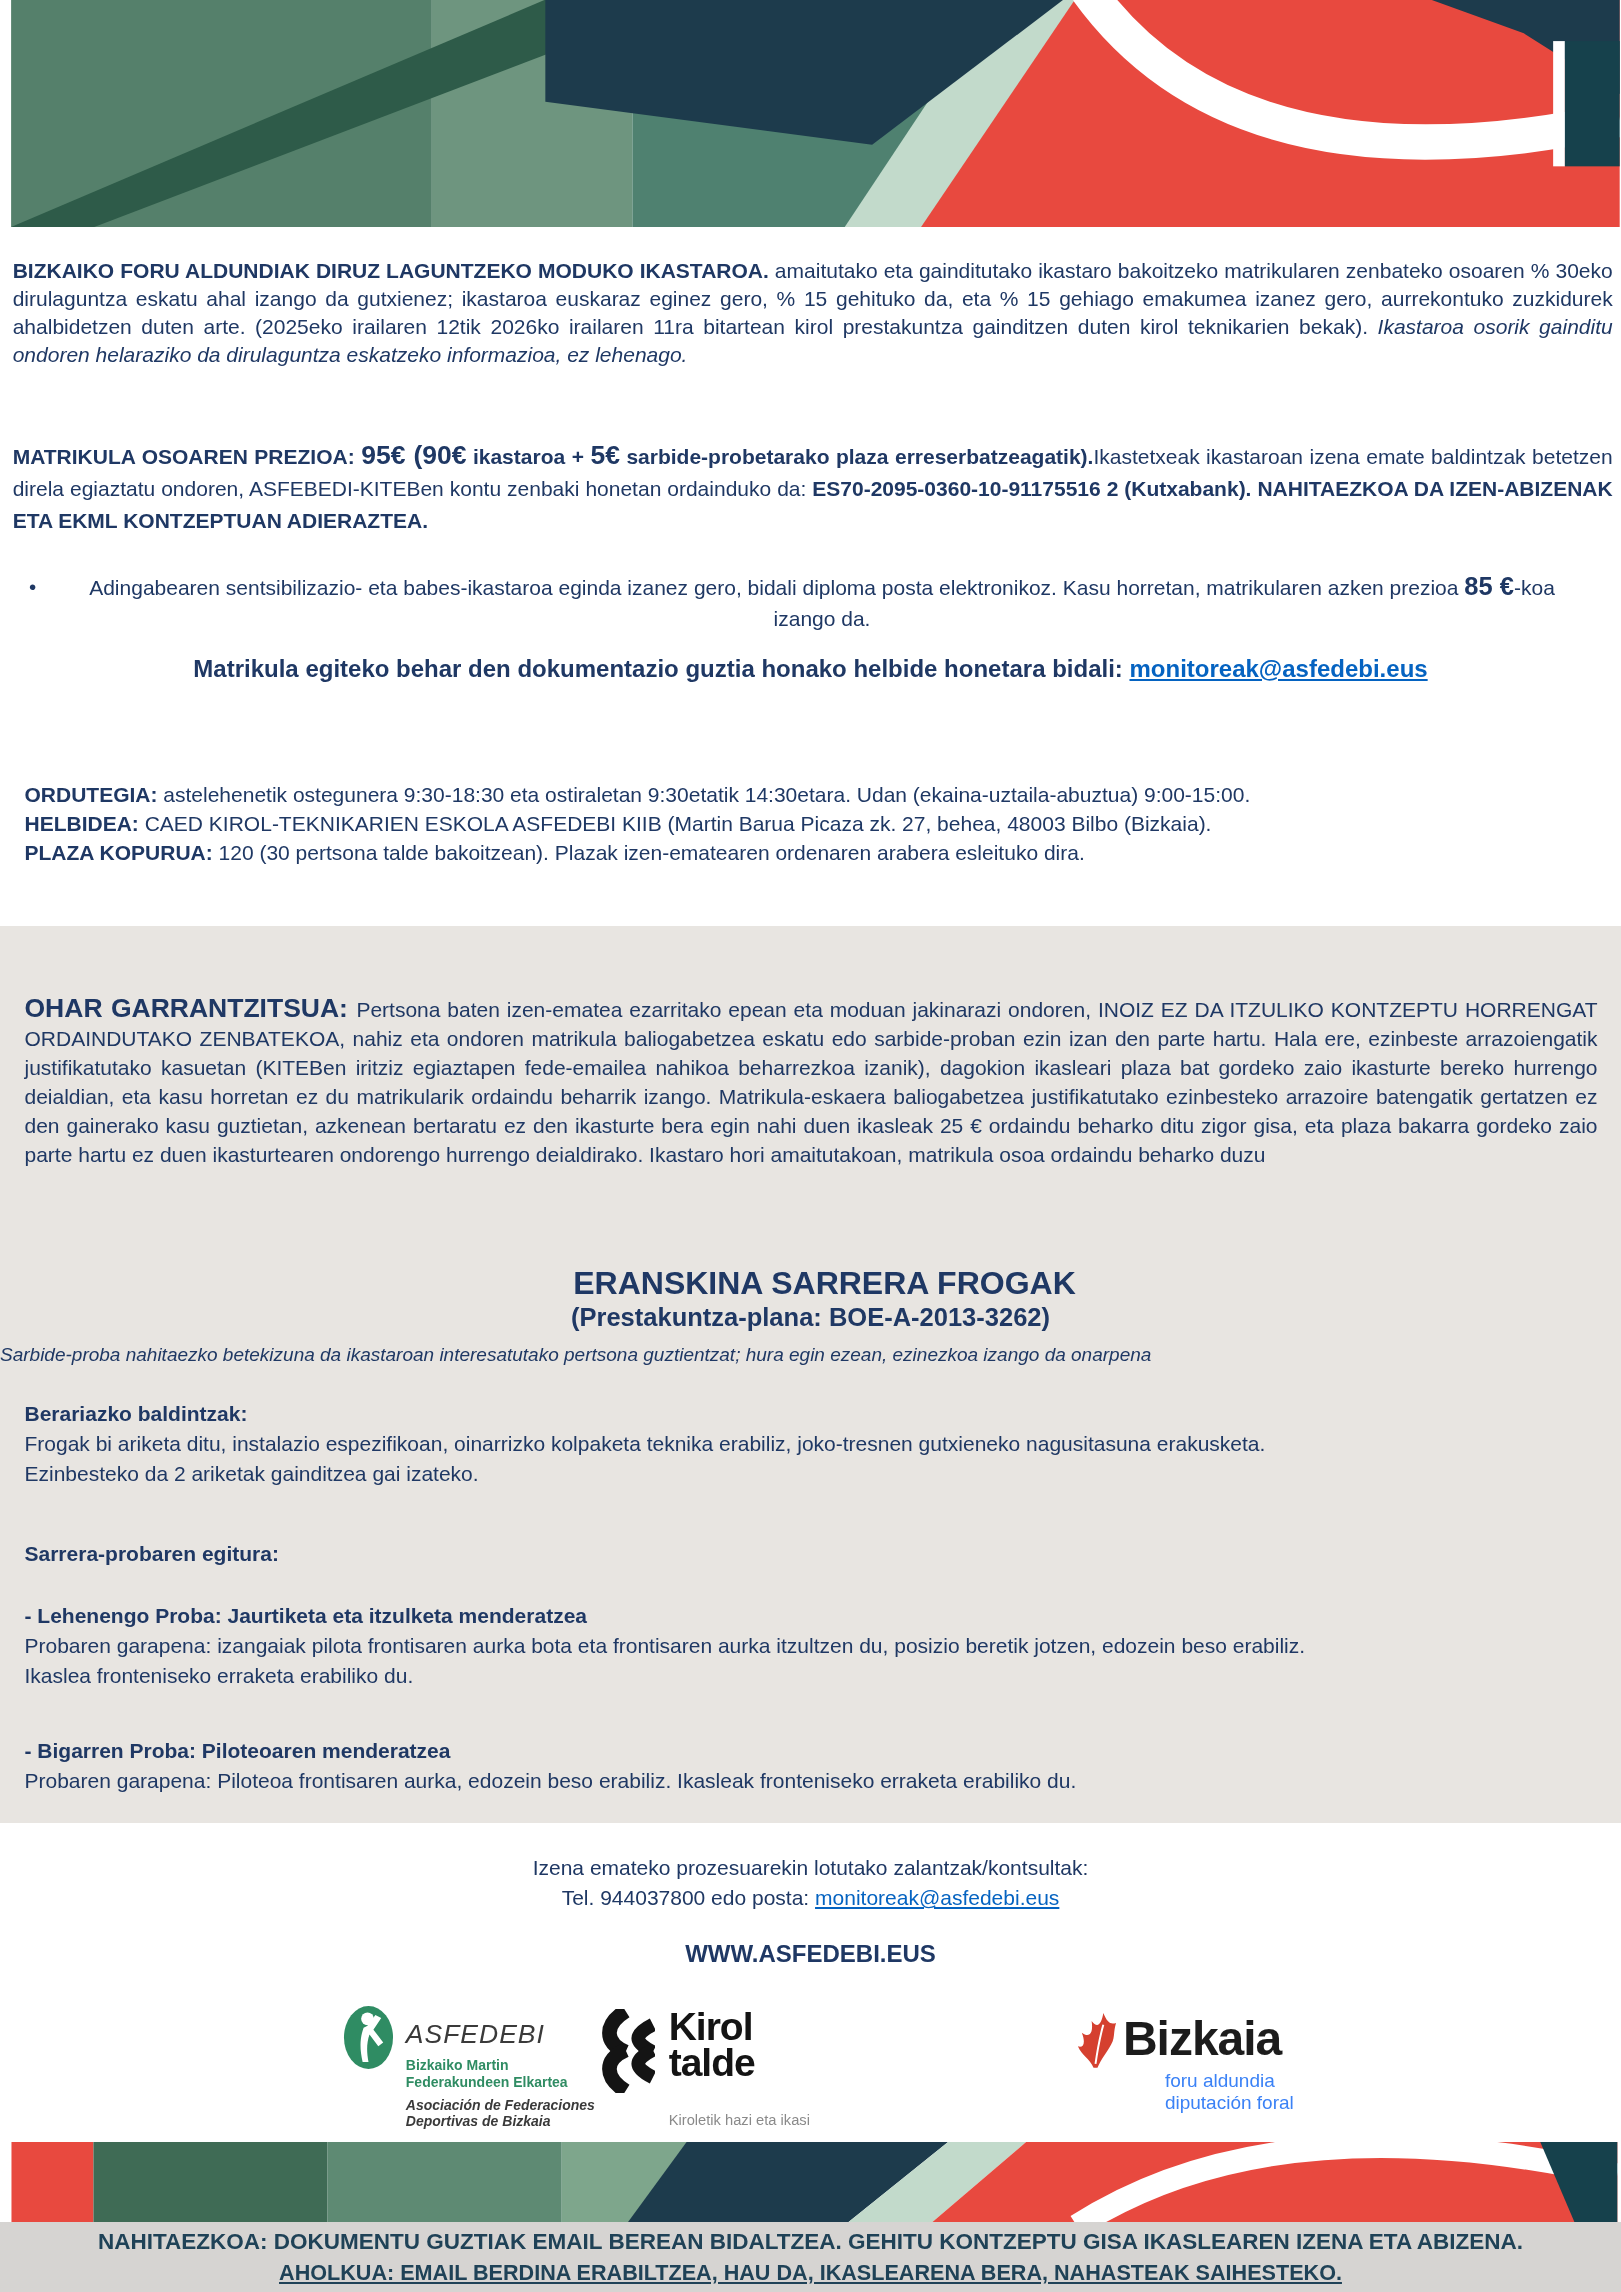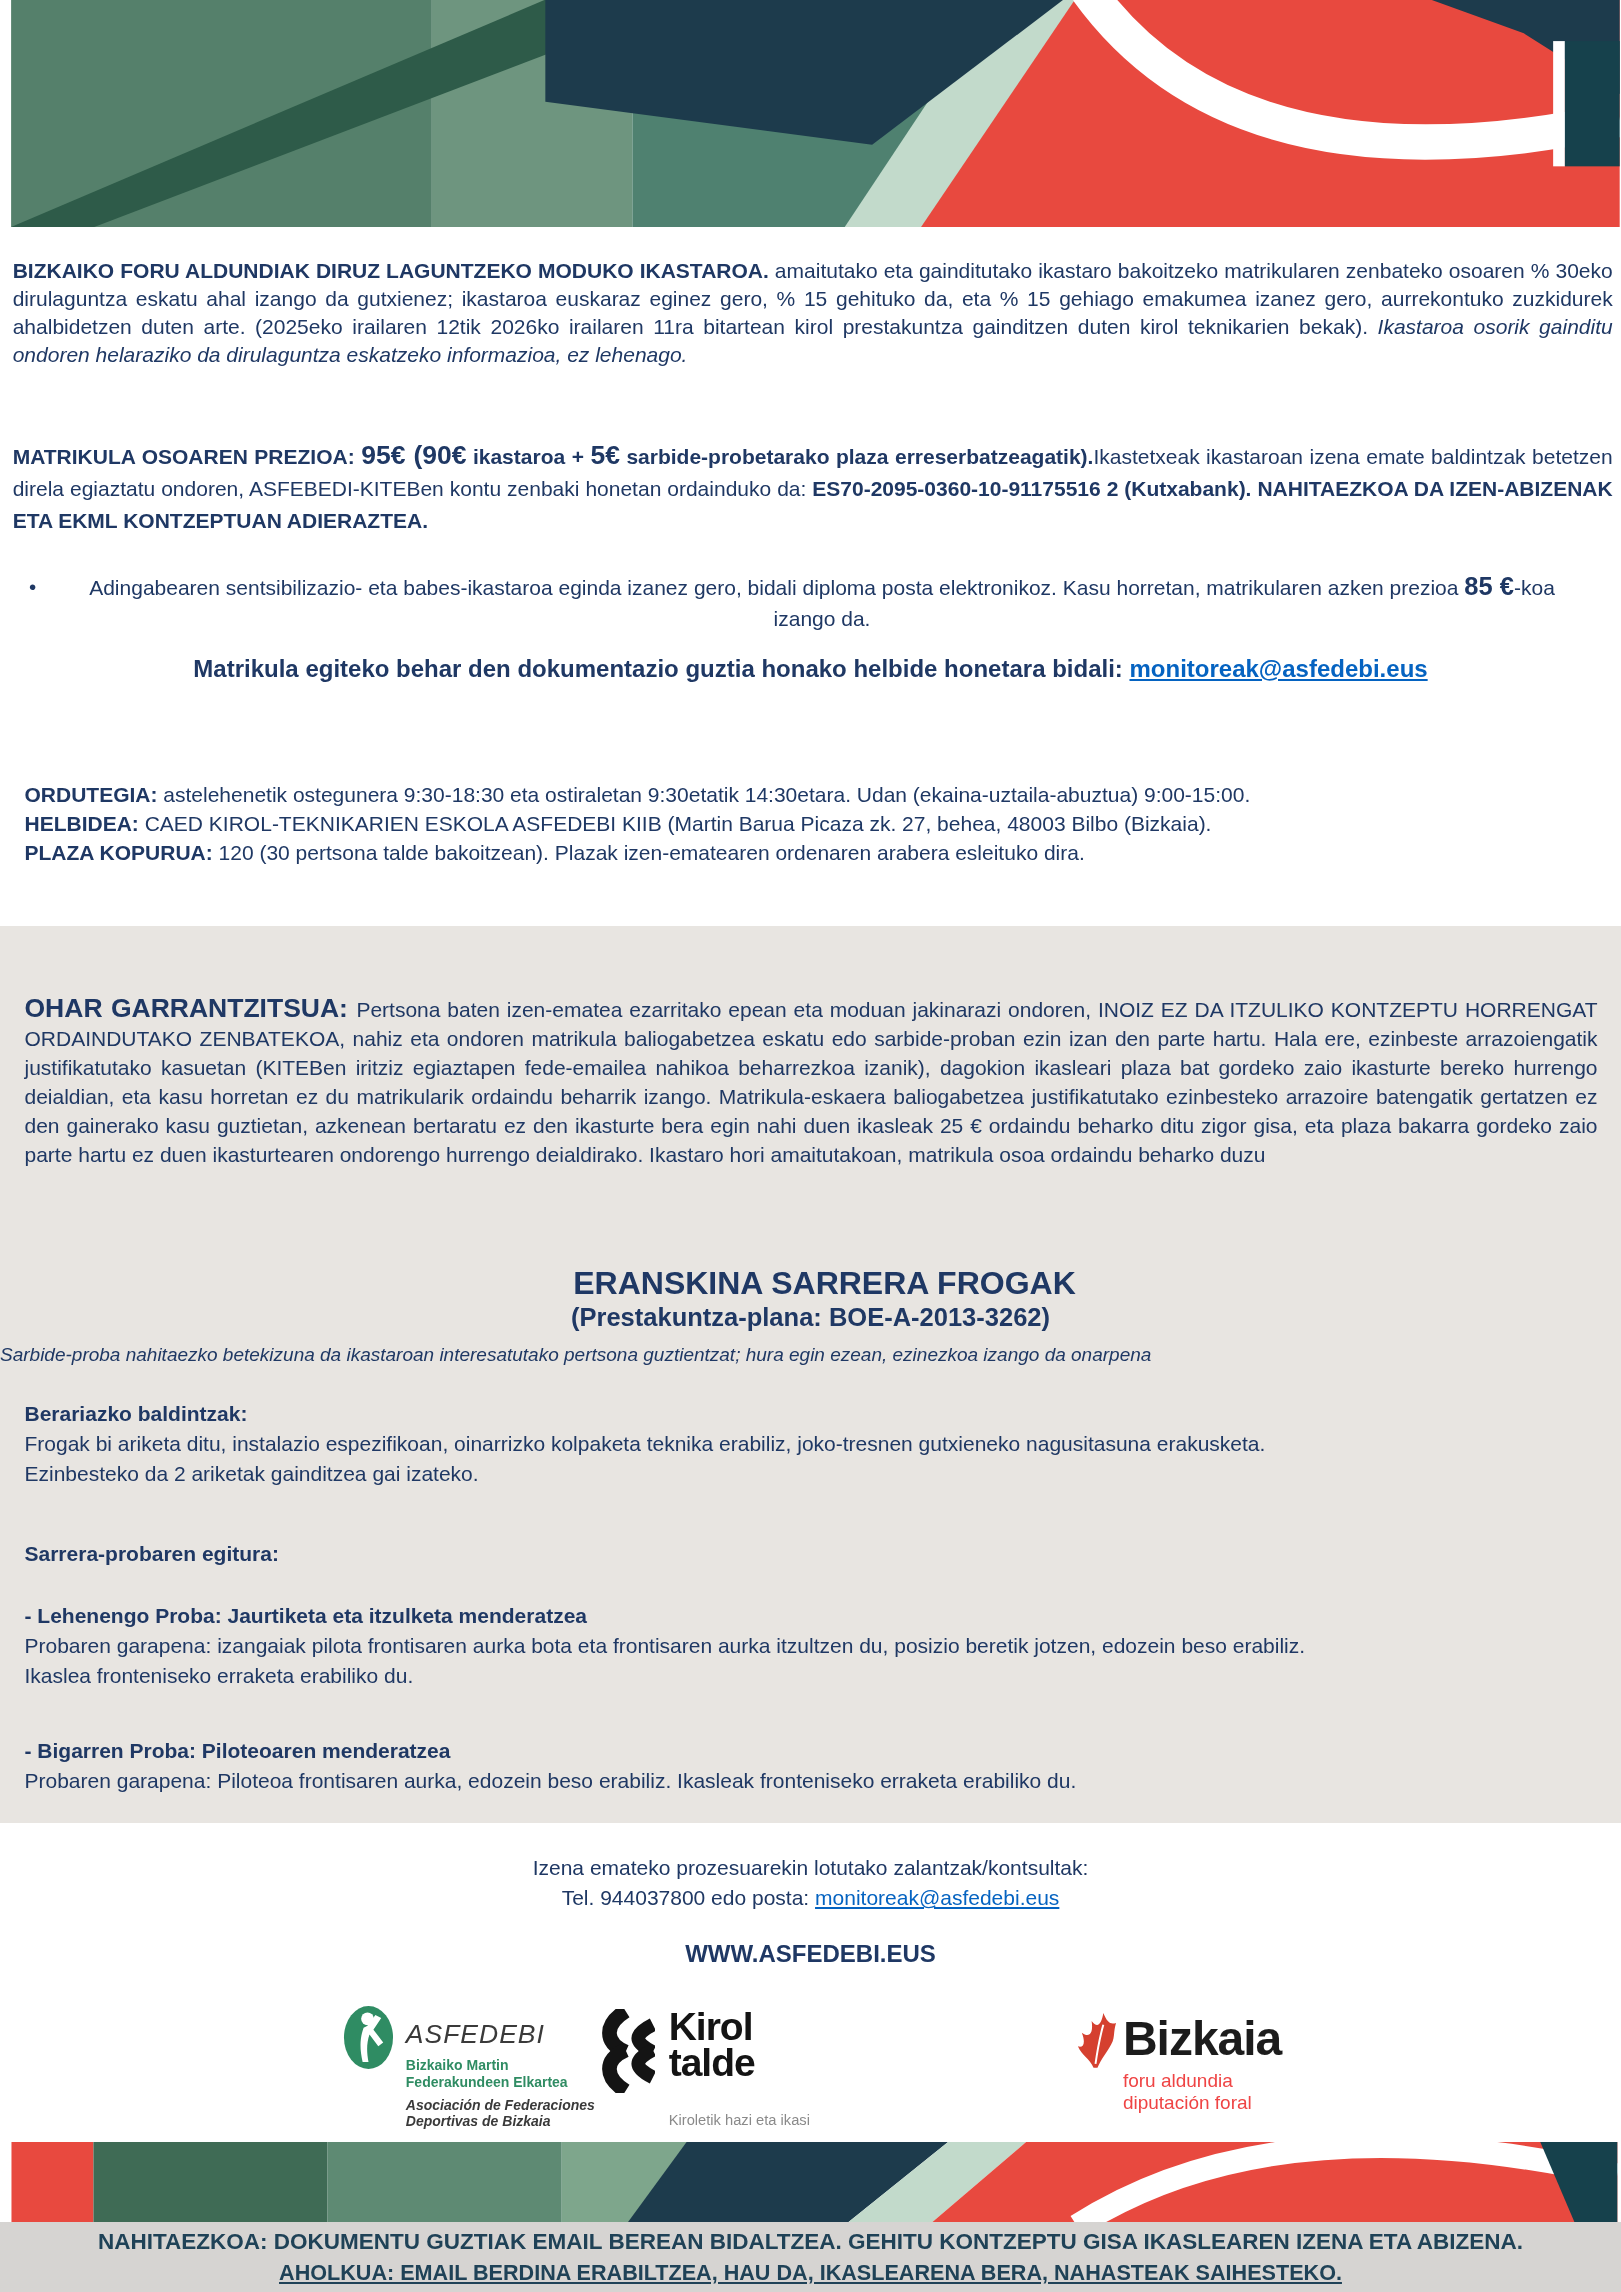--- a/index.html
+++ b/index.html
@@ -50,21 +50,21 @@
   .asf-name{font-size:26.5px;font-weight:normal;font-style:italic;color:#3A3A3A;letter-spacing:1px;margin-top:13.7px;}
   .asf-eu{font-size:14px;font-weight:bold;color:#2F8C63;line-height:16.7px;margin-top:7.8px;}
   .asf-es{font-size:14px;font-weight:bold;font-style:italic;color:#3A3A3A;line-height:16.7px;margin-top:5.9px;}
   .logo-kirol{top:2009px;left:600px;display:flex;}
   .kirol-text{margin-left:13.7px;}
   .kirol-words{font-size:39px;font-weight:bold;color:#141414;line-height:36px;letter-spacing:-1px;}
   .kirol-tag{font-size:14.7px;color:#8a8a8a;margin-top:31px;}
   .logo-bizkaia{top:2009px;left:1074px;display:flex;}
   .biz-text{margin-left:5.9px;}
   .biz-name{font-size:48px;font-weight:800;color:#1c1c1c;letter-spacing:-1px;margin-top:2px;}
-  .biz-sub{font-size:19px;color:#ef4444;line-height:22.5px;margin-top:3.9px;}
+  .biz-sub{font-size:19px;color:#3b82f6;line-height:22.5px;margin-top:3.9px;margin-left:42px;}
   
   .footer-band{top:2222px;left:0;width:1621px;height:71px;background:#D6D4D2;}
   .footer-l1{top:2229px;left:0;width:1621px;text-align:center;font-size:22.5px;font-weight:bold;color:#1F4257;}
   .footer-l2{top:2260px;left:0;width:1621px;text-align:center;font-size:21.6px;font-weight:bold;color:#1F4257;}
 </style>
 </head>
 <body>
 
 <div class="page">
 

